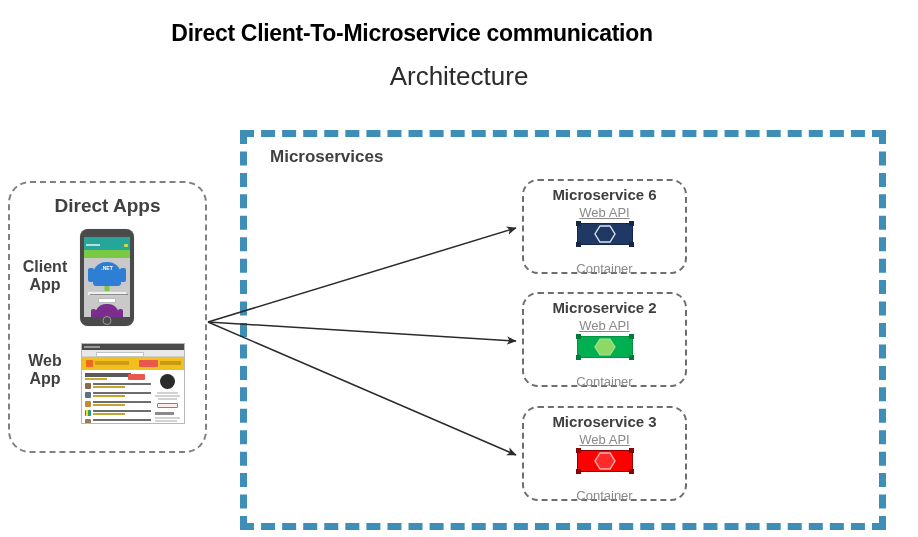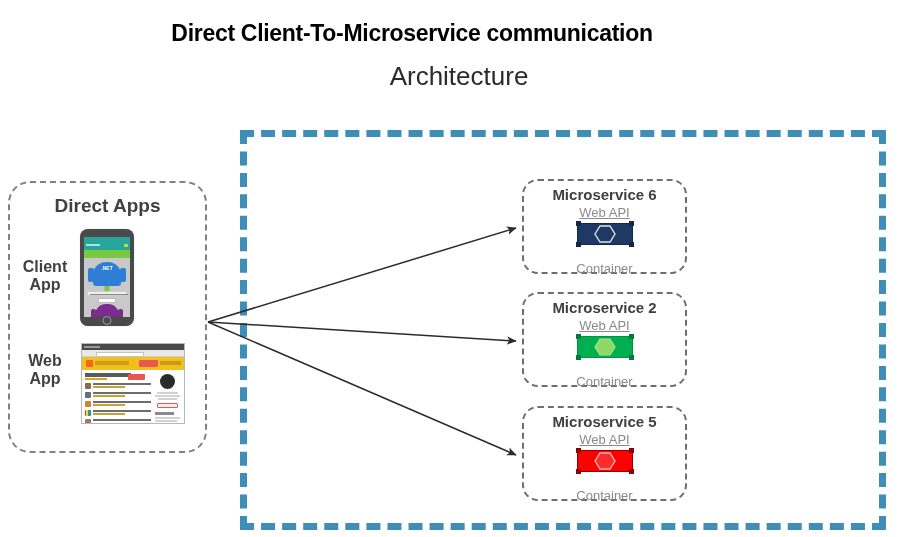--- a/index.html
+++ b/index.html
@@ -426,20 +426,21 @@
 </style>
 </head>
 <body>
 
 <div id="stage">
 
   <div class="title-main">Direct Client-To-Microservice communication</div>
   <div class="title-sub">Architecture</div>
 
   <div class="ms-boundary"></div>
+  <div class="ms-boundary-label">Microservices</div>
 
   <div class="client-panel"></div>
   <div class="client-panel-label">Direct Apps</div>
 
   <div class="side-label mobile">
     <span>Client</span><br>
     <span>App</span>
   </div>
 
   <div class="side-label web">
@@ -552,21 +553,21 @@
       </svg>
       <div class="tab tl"></div>
       <div class="tab tr"></div>
       <div class="tab bl"></div>
       <div class="tab br"></div>
     </div>
     <div class="ms-container-label">Container</div>
   </div>
 
   <div class="ms-box b3">
-    <div class="ms-title">Microservice 5</div>
+    <div class="ms-title">Microservice 3</div>
     <div class="ms-api">Web API</div>
     <div class="container-icon c-red">
       <div class="slab"></div>
       <svg class="hex" viewBox="0 0 22 18">
         <polygon points="6,1 16,1 21,9 16,17 6,17 1,9" fill="#ff2b2b" stroke="#ffb3b3" stroke-width="1.4"></polygon>
       </svg>
       <div class="tab tl"></div>
       <div class="tab tr"></div>
       <div class="tab bl"></div>
       <div class="tab br"></div>

